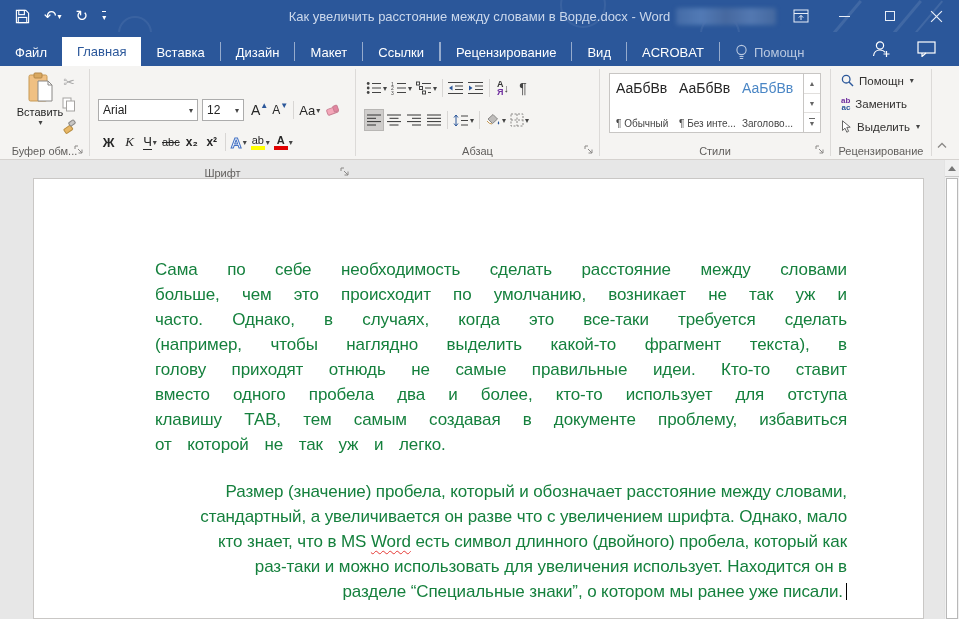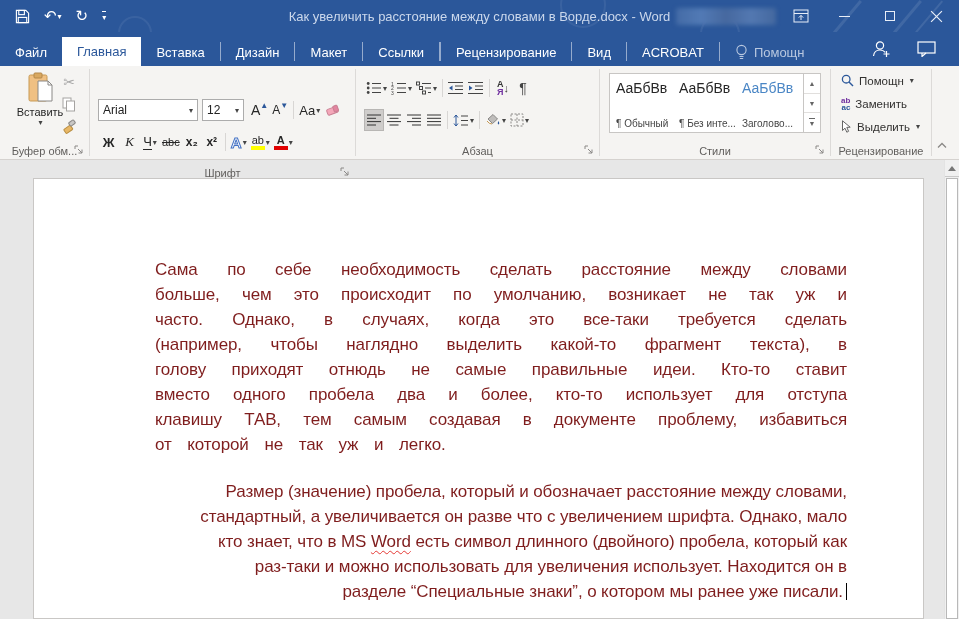--- a/index.html
+++ b/index.html
@@ -121,21 +121,21 @@
   .replace-ico .r2 { color:#2B579A;text-align:right; }
   .collapse-btn { position:absolute; right:8px; bottom:6px; width:18px;
     height:16px; display:flex; align-items:center; justify-content:center; }
 
   
   .docarea { position:absolute; left:0; top:160px; width:944px; height:459px;
     background:#E7E7E7; overflow:hidden; }
   .page { position:absolute; left:33px; top:18px; width:891px; height:441px;
     background:#FFFFFF; border:1px solid #C9C7C5; }
   .doc-text { margin:78px 0 0 121px; width:692px; font-size:17px;
-    line-height:25px; color:#7f1d1d; letter-spacing:-0.1px; }
+    line-height:25px; color:#15803d; letter-spacing:-0.1px; }
   .jline { text-align:justify; text-align-last:justify; }
   .lastline { word-spacing:11px; }
   .p2 { margin-top:22px;text-align:right; }
   .misspell { text-decoration:underline; text-decoration-style:wavy;
     text-decoration-color:#E53935; text-decoration-thickness:1px;
     text-underline-offset:3px; }
   .textcaret { display:inline-block; width:1px; height:17px;
     background:#000; vertical-align:-3px; margin-left:3px; }
 
   

